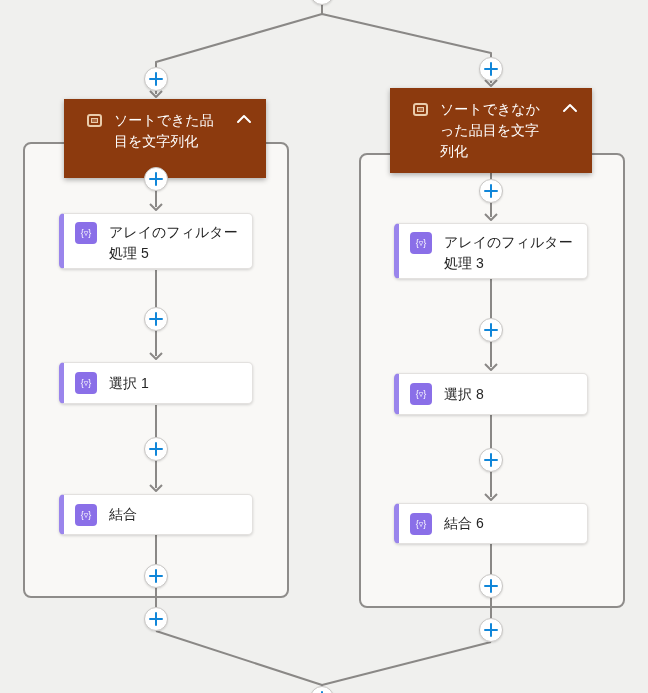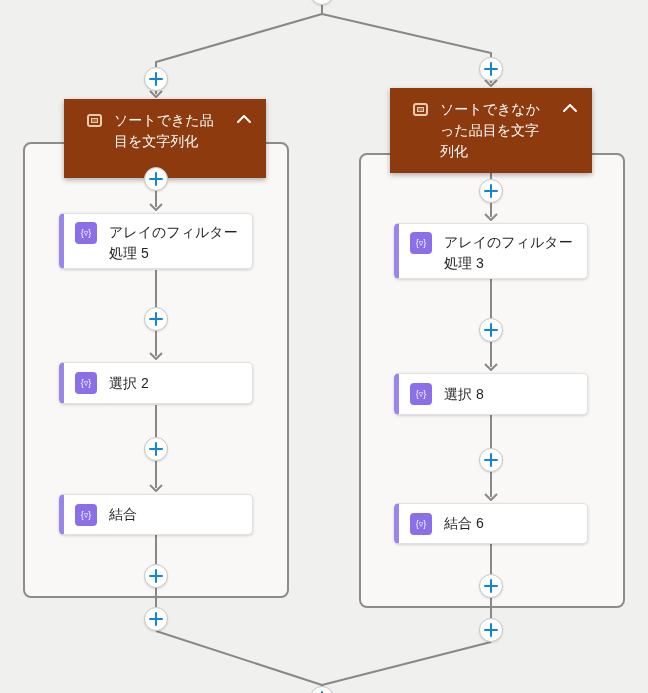--- a/index.html
+++ b/index.html
@@ -154,21 +154,21 @@
       </svg>
     </button>
   </div>
 
   <div class="action-card two-line" style="left:59px;top:213px;width:194px;height:56px;">
     <span class="op-icon">{▿}</span>
     <span class="card-label">アレイのフィルター処理 5</span>
   </div>
   <div class="action-card" style="left:59px;top:362px;width:194px;height:42px;">
     <span class="op-icon">{▿}</span>
-    <span class="card-label">選択 2</span>
+    <span class="card-label">選択 1</span>
   </div>
   <div class="action-card" style="left:59px;top:494px;width:194px;height:41px;">
     <span class="op-icon">{▿}</span>
     <span class="card-label">結合</span>
   </div>
 
   <div class="action-card two-line" style="left:394px;top:223px;width:194px;height:56px;">
     <span class="op-icon">{▿}</span>
     <span class="card-label">アレイのフィルター処理 3</span>
   </div>

